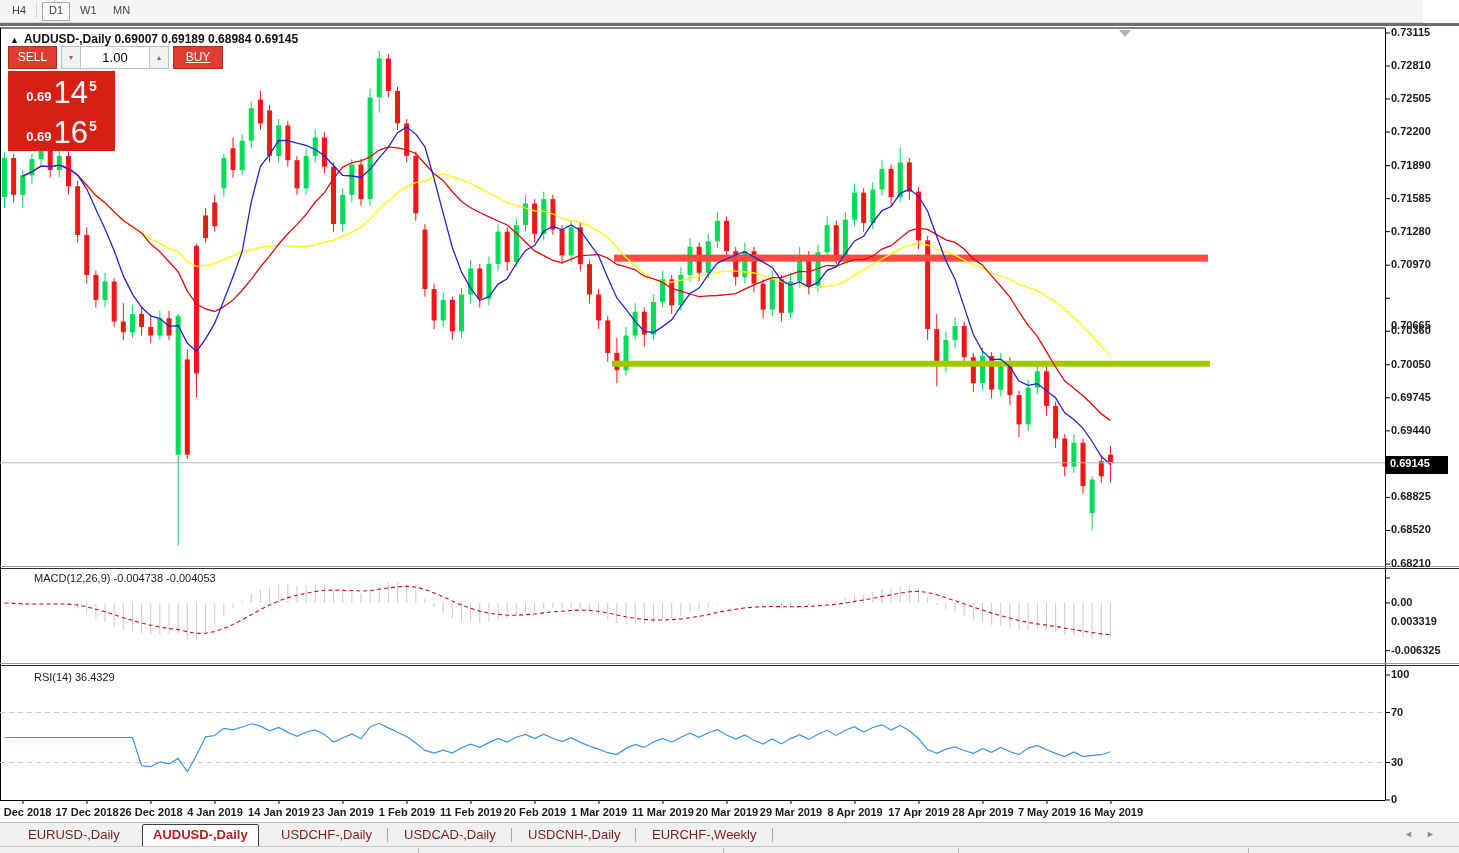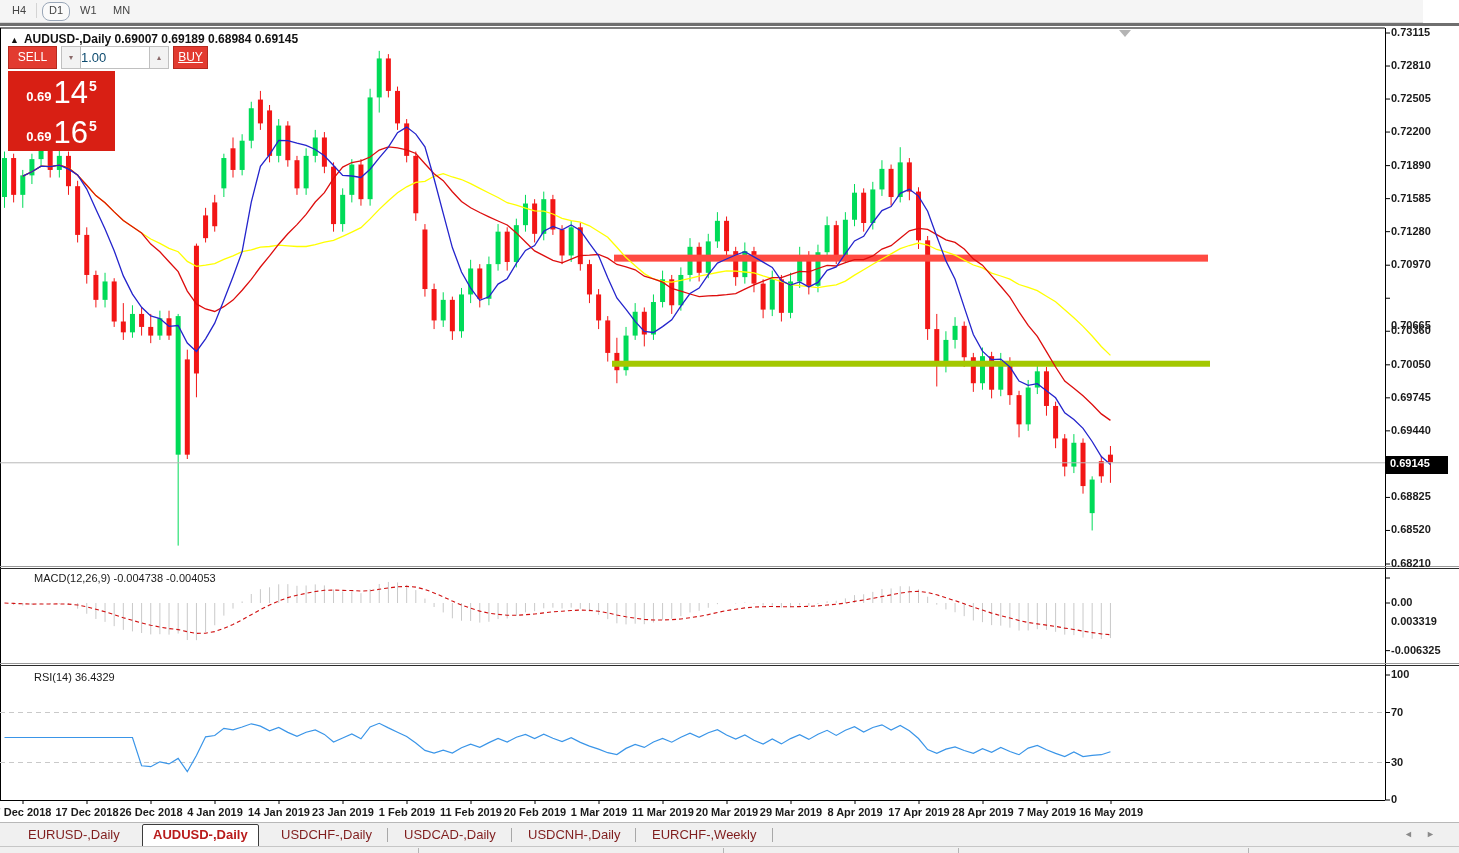--- a/index.html
+++ b/index.html
@@ -1,35 +1,35 @@
 <!DOCTYPE html>
 <html><head>
 <meta charset="utf-8">
 <style>
   html,body{margin:0;padding:0;}
   body{width:1459px;height:853px;overflow:hidden;font-family:"Liberation Sans",sans-serif;background:#fff;position:relative;}
   
   #toolbar{position:absolute;left:0;top:0;width:1423px;height:22px;background:#f5f5f5;border-bottom:1px solid #d9d9d9;}
   .tfbtn{position:absolute;top:2px;height:17px;line-height:17px;padding:0 6px;font-size:11px;color:#444;cursor:default;}
-  .tfbtn.active{background:#fafafa;border:1px solid #9aa7b8;border-radius:8px;line-height:15px;}
+  .tfbtn.active{background:#fafafa;border:1px solid #9aa7b8;border-radius:1px;line-height:15px;}
   .tbsep{position:absolute;top:3px;width:1px;height:15px;background:#d4d4d4;}
   #winedge{position:absolute;left:0;top:23px;width:1459px;height:3px;background:#6f6f6f;}
   
   #chartwrap{position:absolute;left:0;top:26px;width:1459px;height:796px;background:#fff;}
   #chart-svg{position:absolute;left:0;top:0;}
   #charttitle{position:absolute;left:10px;top:6px;font-size:12px;font-weight:700;color:#111;white-space:nowrap;}
   #charttitle .tri{font-size:9px;margin-right:5px;}
   
   #tradepanel{position:absolute;left:8px;top:20px;width:216px;}
   .tp-row1{display:flex;height:23px;}
   .tp-btn{background:#e23b30;border:1px solid #b52k20;border:1px solid #b52a20;color:#fff;font-size:12px;text-align:center;line-height:21px;box-sizing:border-box;}
   #sellbtn{width:49px;}
-  #buybtn{width:35px;text-decoration:underline;}
+  #buybtn{width:50px;text-decoration:underline;}
   .spin{width:20px;background:#f2f2f2;border:1px solid #c0c0c0;box-sizing:border-box;color:#8a6a6a;font-size:8px;text-align:center;line-height:21px;}
-  #volbox{width:68px;border:1px solid #c0c0c0;border-left:none;border-right:none;background:#fff;font-size:13px;color:#0c4a6e;text-align:left;line-height:21px;box-sizing:border-box;}
+  #volbox{width:68px;border:1px solid #c0c0c0;border-left:none;border-right:none;background:#fff;font-size:13px;color:#000000;text-align:center;line-height:21px;box-sizing:border-box;}
   .tp-gap{width:4px;}
   .tp-row2{display:flex;margin-top:2px;flex-direction:column;}
   .bigprice{background:#d81f14;color:#fff;height:40px;box-sizing:border-box;display:flex;align-items:flex-end;justify-content:center;padding-bottom:3px;}
   #sellprice{width:107px;margin-right:2px;}
   #buyprice{width:107px;}
   .bp-small{font-size:13px;font-weight:700;margin:0 2px 4px 0;}
   .bp-big{font-size:31px;line-height:30px;}
   .bp-sup{font-size:14px;font-weight:700;margin:2px 0 14px 1px;}
   
   .axlabel{position:absolute;left:1391px;font-size:11px;font-weight:700;color:#1a1a1a;white-space:nowrap;}

